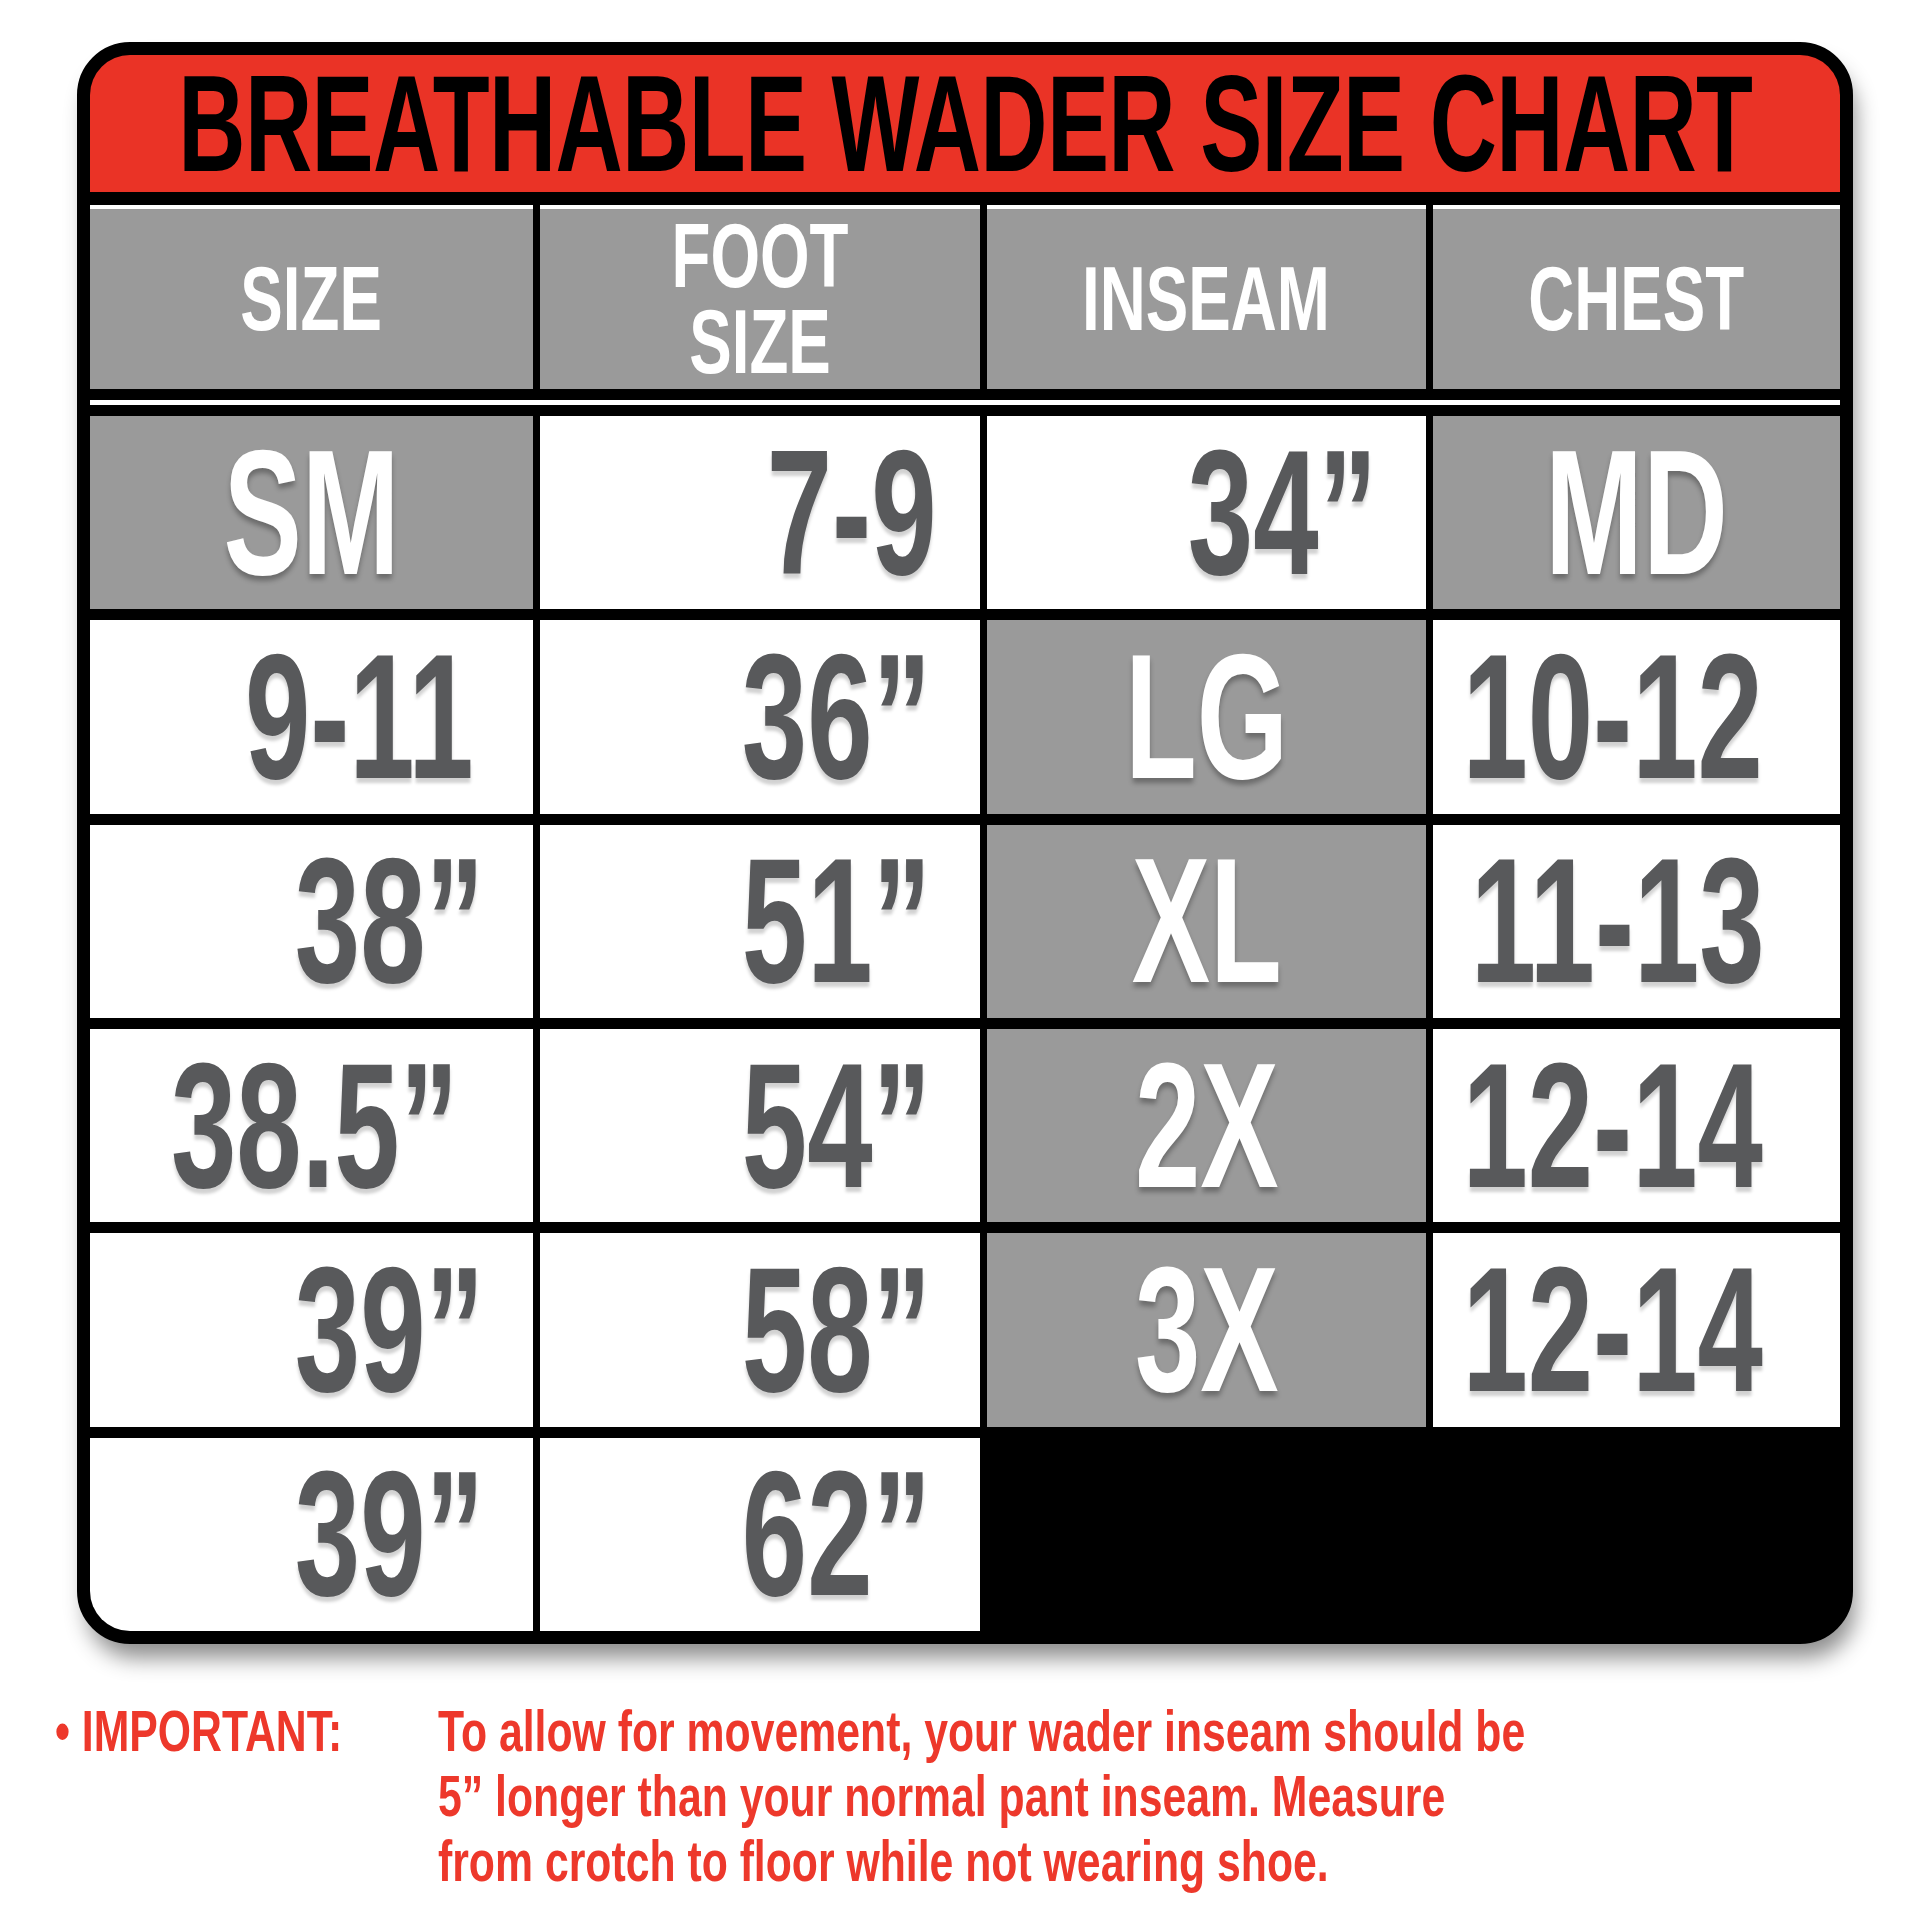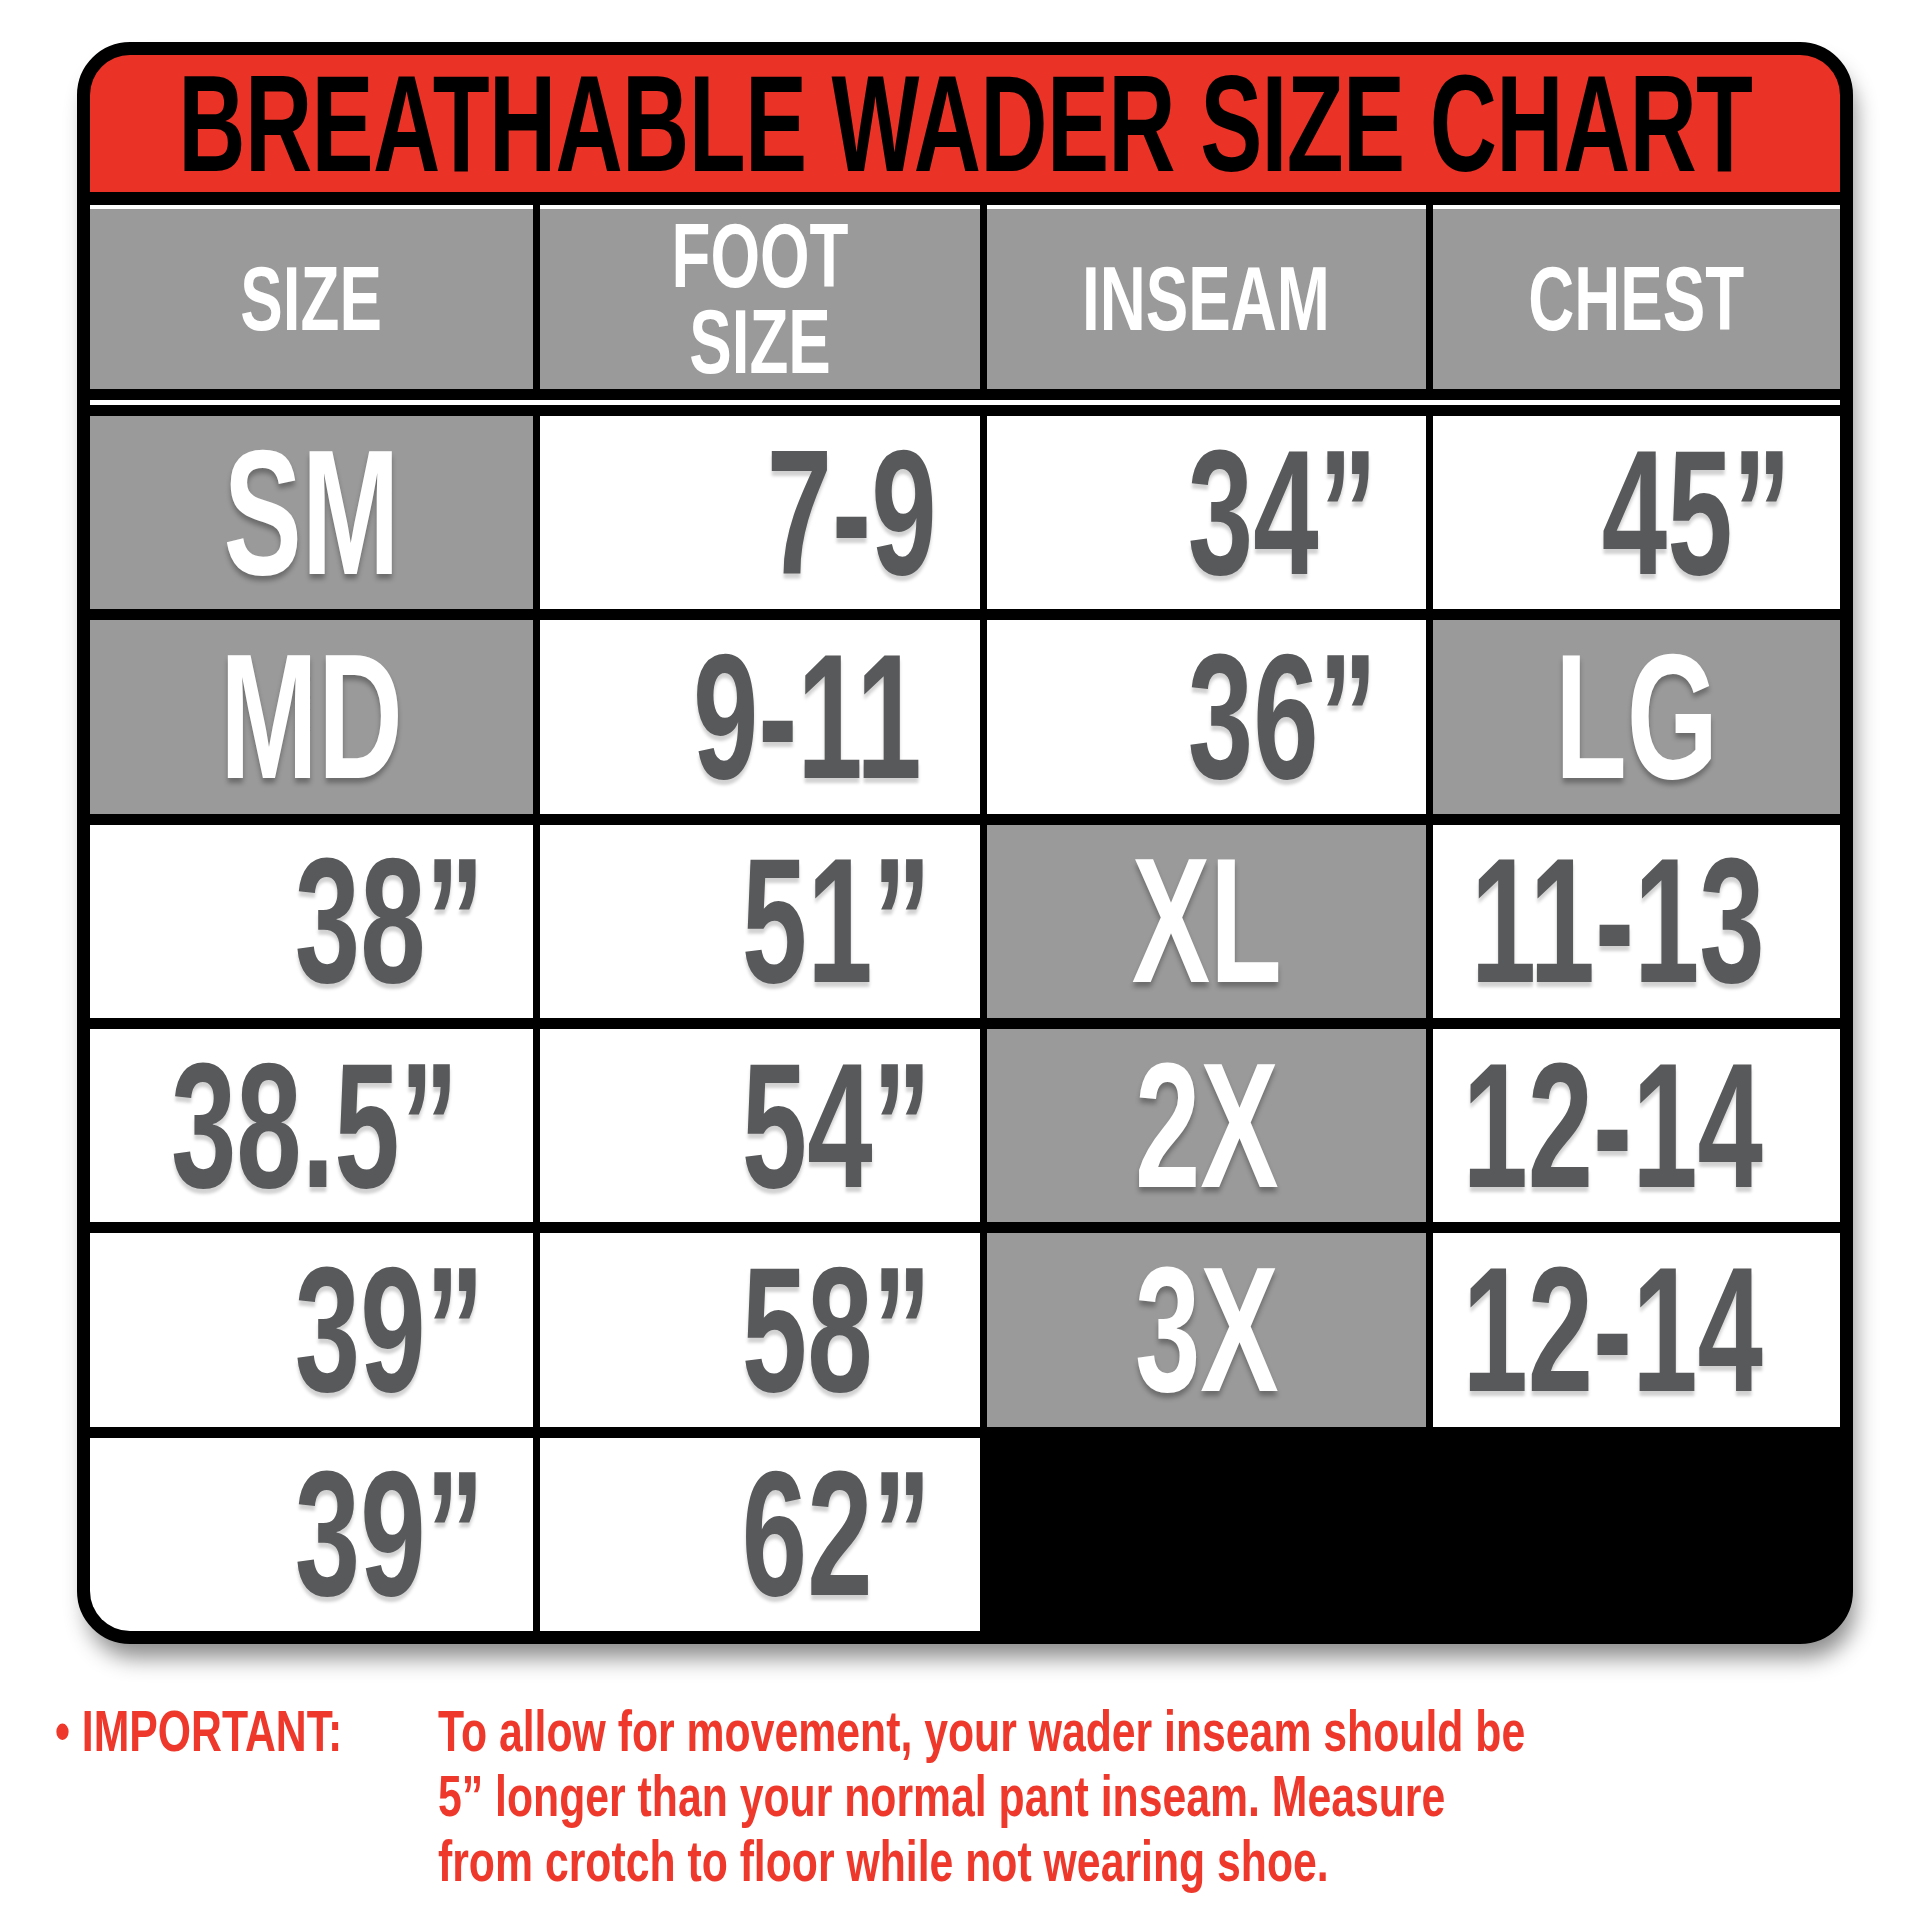--- a/index.html
+++ b/index.html
@@ -128,36 +128,36 @@
 
       <div class="cell sizecol">
         <span class="txt size-txt">SM</span>
       </div>
       <div class="cell datacell">
         <span class="txt num-txt">7-9</span>
       </div>
       <div class="cell datacell">
         <span class="txt num-txt">34”</span>
       </div>
-      <div class="cell datacell">
-        <span class="txt num-txt">45”</span>
-      </div>
 
       <div class="cell sizecol">
         <span class="txt size-txt">MD</span>
       </div>
       <div class="cell datacell">
         <span class="txt num-txt">9-11</span>
       </div>
       <div class="cell datacell">
         <span class="txt num-txt">36”</span>
       </div>
 
       <div class="cell sizecol">
         <span class="txt size-txt">LG</span>
+      </div>
+      <div class="cell datacell">
+        <span class="txt num-txt">10-12</span>
       </div>
       <div class="cell datacell">
         <span class="txt num-txt">38”</span>
       </div>
       <div class="cell datacell">
         <span class="txt num-txt">51”</span>
       </div>
 
       <div class="cell sizecol">
         <span class="txt size-txt">XL</span>

